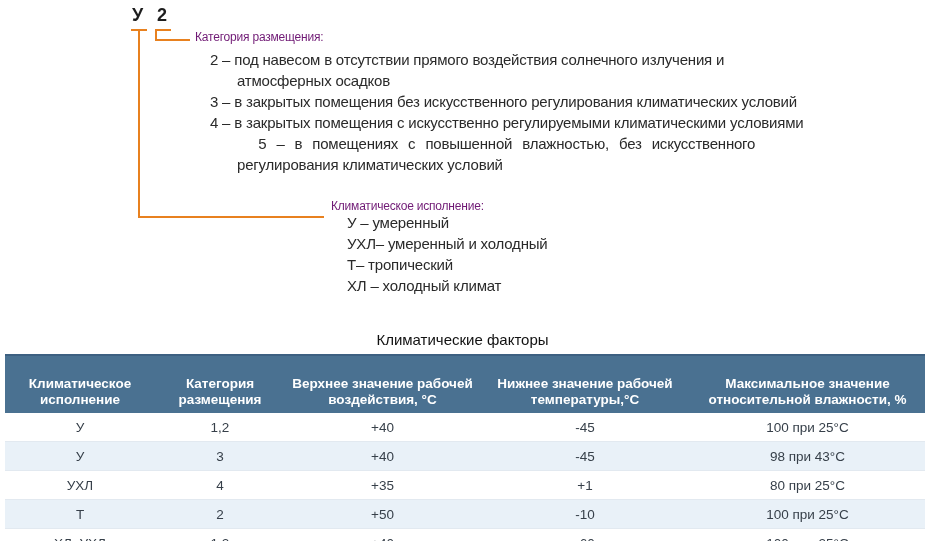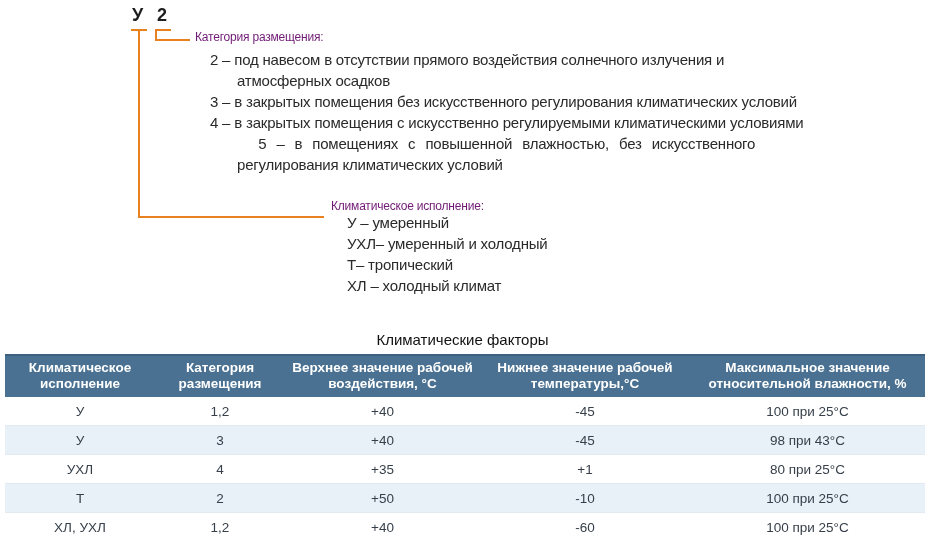--- a/index.html
+++ b/index.html
@@ -79,21 +79,21 @@
     border-collapse: collapse;
     table-layout: fixed;
   }
   .factors-table th {
     background: var(--header-bg, #4a7191);
     border-top: 2px solid #3d6081;
     color: #ffffff;
     font-size: 13.5px;
     font-weight: bold;
     line-height: 16px;
-    padding: 4px 2px 5px 2px;
+    padding: 20px 2px 5px 2px;
     text-align: center;
     vertical-align: middle;
   }
   .factors-table td {
     font-size: 13.5px;
     color: #37404a;
     text-align: center;
     height: 28px;
     padding: 0 2px;
     border-top: 1px solid #e2e9f0;

